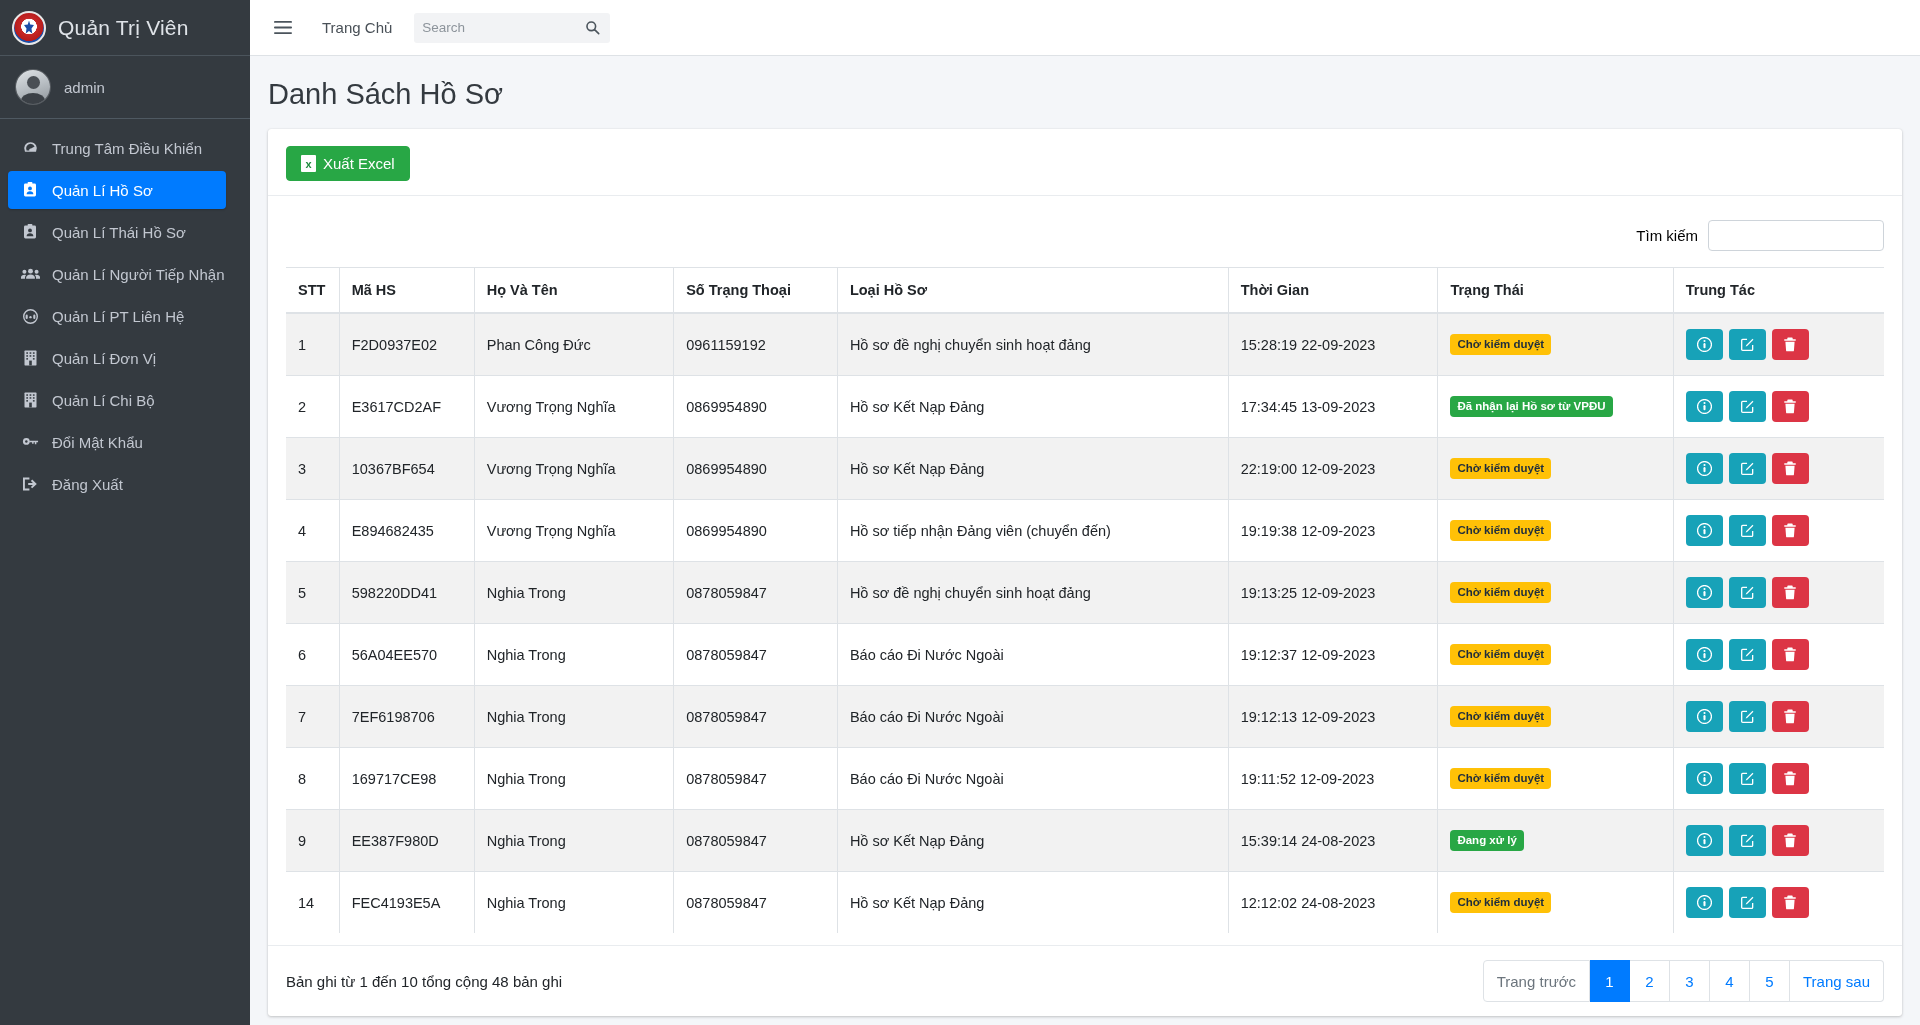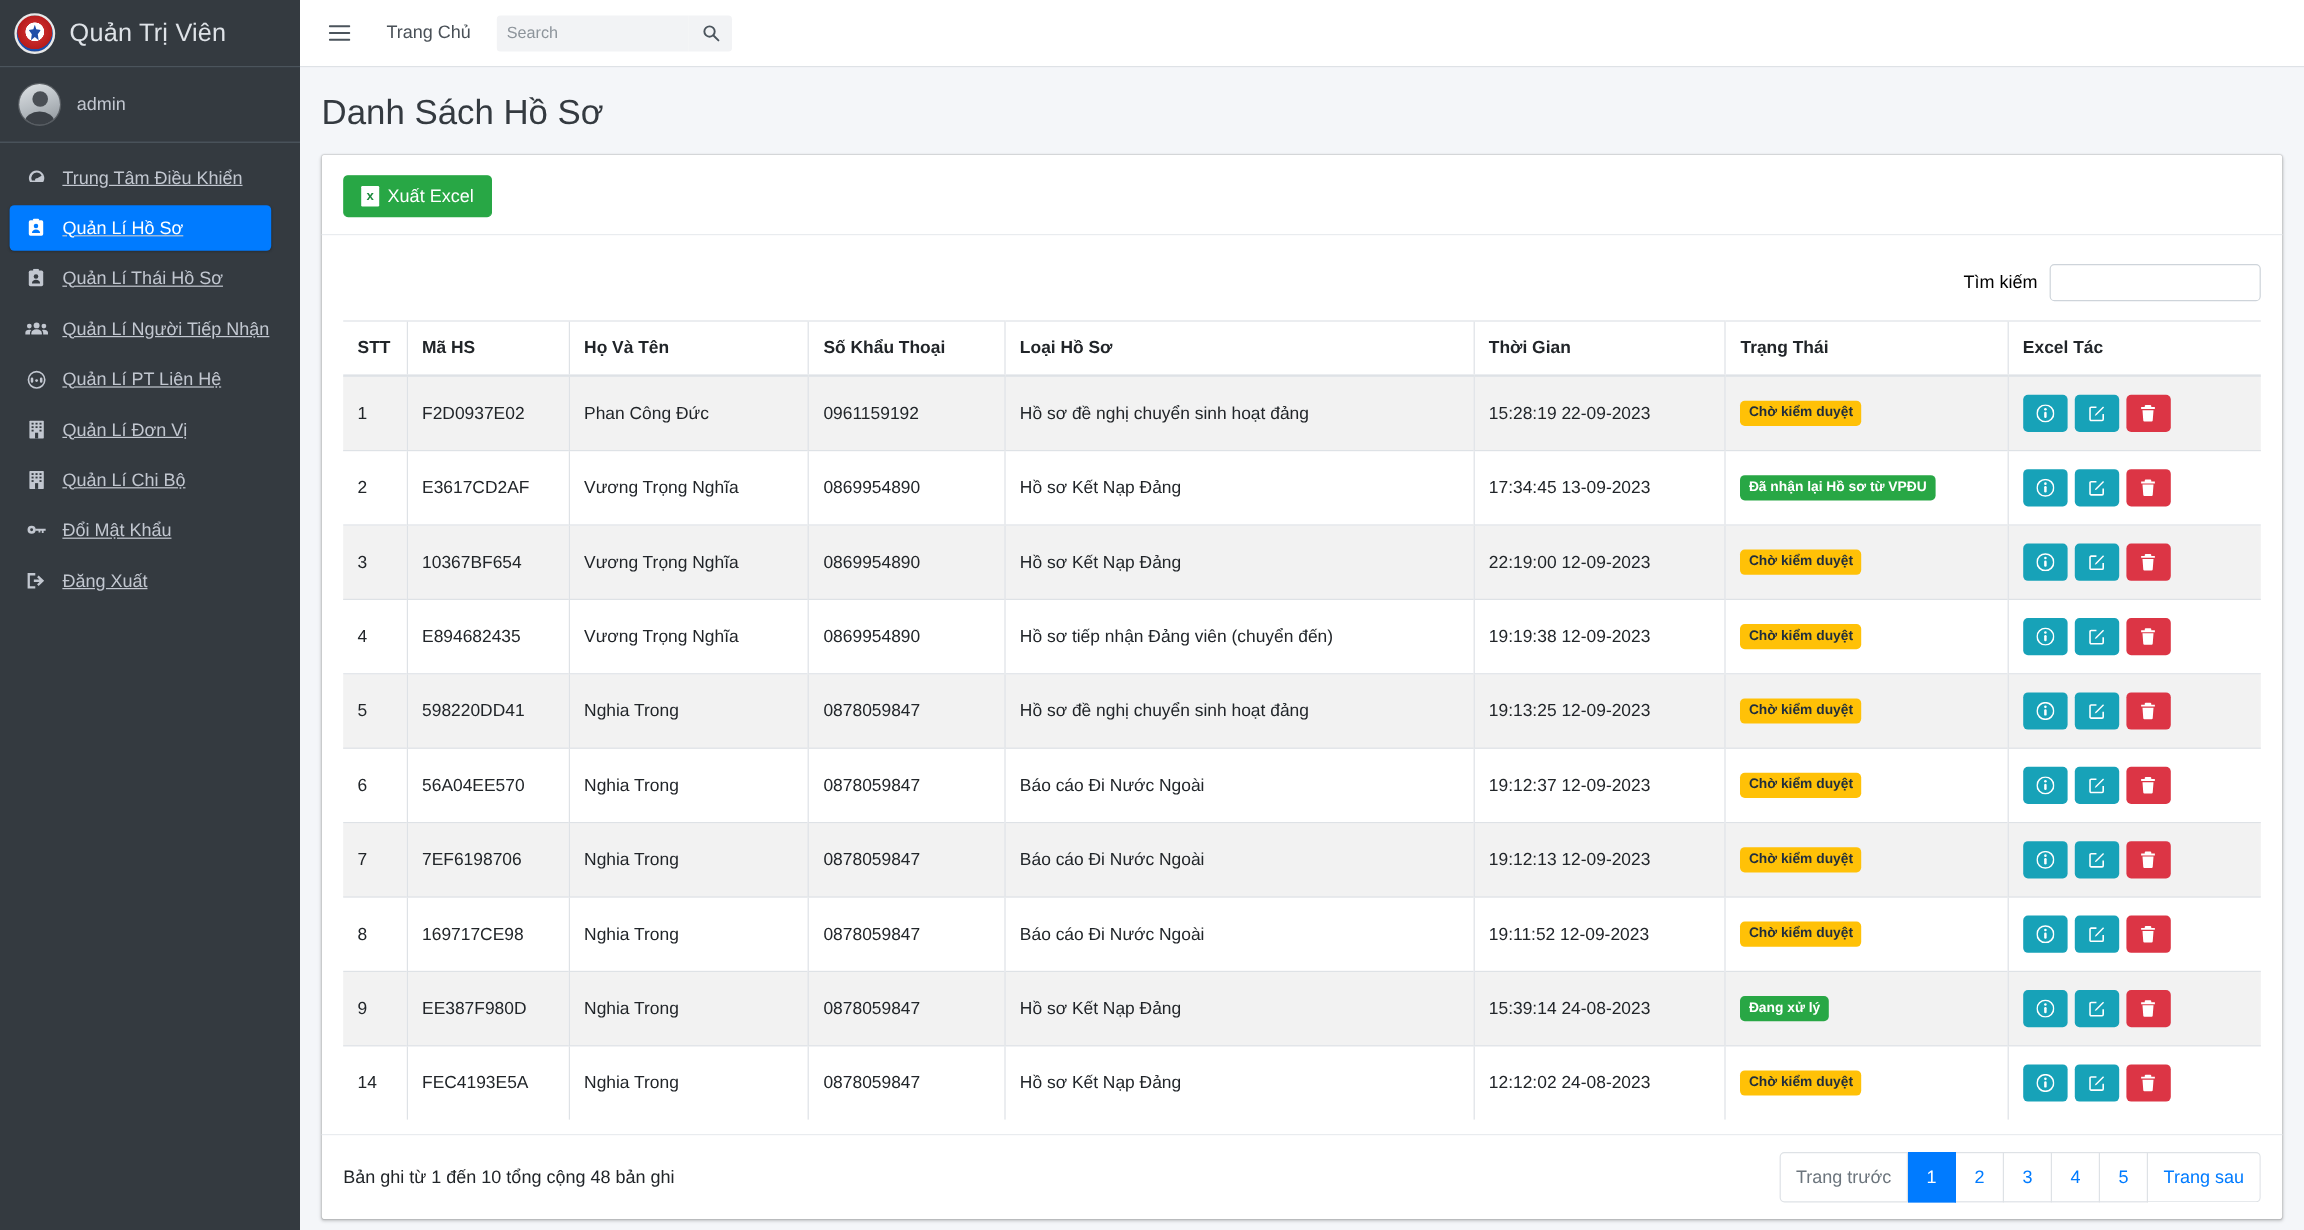--- a/index.html
+++ b/index.html
@@ -58,21 +58,21 @@
     width: 13px; height: 13px; margin-left: -6.5px;
     border-radius: 50%; background: #4a4f55;
   }
   .avatar::after {
     content: ""; position: absolute; left: 50%; bottom: -5px;
     width: 24px; height: 16px; margin-left: -12px;
     border-radius: 50% 50% 0 0; background: #3b4046;
   }
   .user-name { font-size: 15px; color: #c2c7d0; }
 
-  .nav { padding: 10px 24px 0 8px; text-decoration: underline; }
+  .nav { padding: 10px 24px 0 8px; }
   .nav-item {
     display: flex; align-items: center; gap: 12px;
     height: 38px; padding: 0 12px; margin-bottom: 4px;
     border-radius: 4px; color: #c2c7d0; font-size: 15px;
     cursor: pointer; white-space: nowrap;
   }
   .nav-item.active { background: #007bff; color: #fff; box-shadow: 0 1px 2px rgba(0,0,0,.2); }
   .nav-ico {
     width: 20px; min-width: 20px; text-align: center; font-size: 15px;
     display: inline-flex; align-items: center; justify-content: center;
@@ -390,25 +390,25 @@
               <col class="col-loai">
                 <col class="col-time">
                 <col class="col-tt">
                 <col class="col-tb">
             </colgroup>
             <thead>
               <tr>
                 <th>STT</th>
                 <th>Mã HS</th>
                 <th>Họ Và Tên</th>
-                <th>Số Khẩu Thoại</th>
+                <th>Số Trạng Thoại</th>
                 <th>Loại Hồ Sơ</th>
                 <th>Thời Gian</th>
                 <th>Trạng Thái</th>
-                <th>Excel Tác</th>
+                <th>Trung Tác</th>
               </tr>
             </thead>
             <tbody id="table-body">
                 <tr>
                   <td>1</td>
                   <td>F2D0937E02</td>
                   <td>Phan Công Đức</td>
                   <td>0961159192</td>
                   <td>Hồ sơ đề nghị chuyển sinh hoạt đảng</td>
                   <td>15:28:19 22-09-2023</td>

